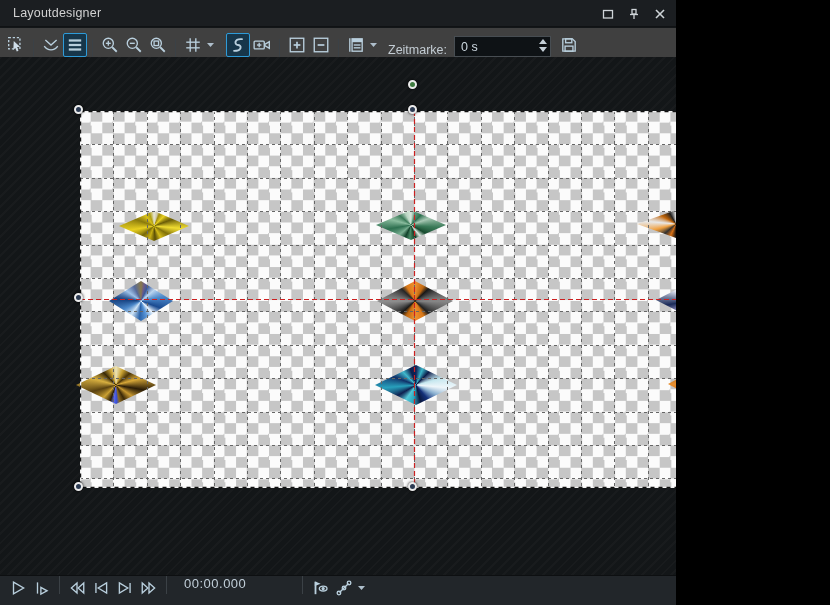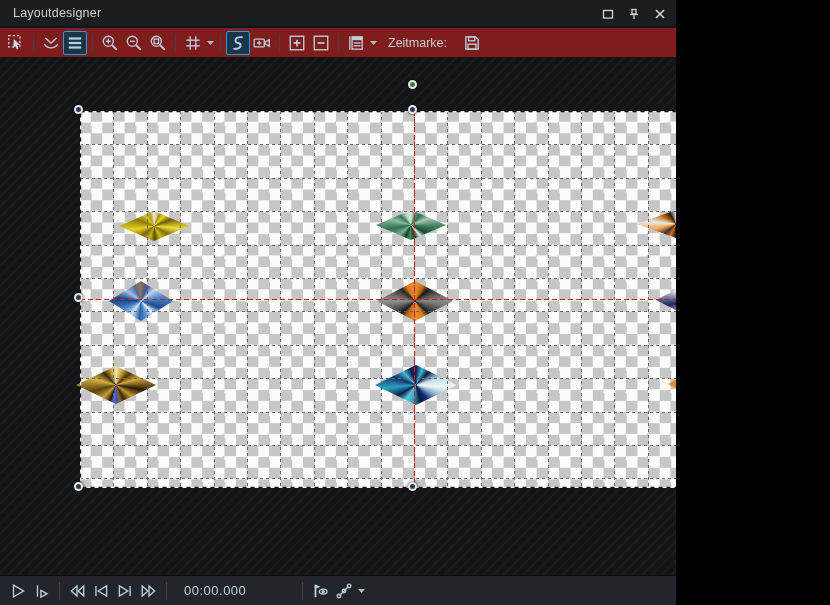--- a/index.html
+++ b/index.html
@@ -20,26 +20,26 @@
     background:#1b1e21; border-bottom:1px solid #101214;
     display:flex; align-items:center;
   }
   .titlebar .title { margin-left:13px; font-size:12.5px; color:#d2d2d2; letter-spacing:.2px; }
   .winbtns { position:absolute; right:8px; top:0; height:27px; display:flex; align-items:center; gap:10px; }
   .winbtn { width:16px; height:16px; display:flex; align-items:center; justify-content:center; cursor:pointer; }
   .winbtn svg { stroke:#cfd4d8; }
   
   .toolbar {
     position:absolute; left:0; top:28px; width:100%; height:29px;
-    background:#7f1d1d; display:flex; align-items:center; padding-left:4px;
+    background:#404040; display:flex; align-items:flex-end; padding-left:4px;
   }
   .playbar {
     position:absolute; left:0; top:575px; width:100%; height:30px;
     background:#22262a; border-top:1px solid #0d0f11;
-    display:flex; align-items:center; padding-left:6px;
+    display:flex; padding-left:6px;
   }
   .tbtn {
     width:24px; height:24px; border:1px solid transparent; border-radius:2px;
     display:flex; align-items:center; justify-content:center; cursor:pointer; flex:none;
   }
   .tbtn.active { border:1px solid #2e9bd8; background:#17364a; }
   .tbtn svg { stroke:#b9cfdd; fill:none; stroke-width:1.2; }
   .sep { width:1px; height:18px; background:#3b4146; margin:0 5px; flex:none; }
   .ddarrow { width:10px; height:24px; display:flex; align-items:center; justify-content:center; cursor:pointer; flex:none; }
   .ddarrow svg { fill:#aebecb; }
@@ -194,20 +194,27 @@
         <line x1="6" y1="8" x2="12" y2="8"></line>
           <line x1="6" y1="10.5" x2="12" y2="10.5"></line>
       </svg>
     </div>
     <div class="ddarrow">
       <svg width="7" height="4" viewBox="0 0 7 4">
           <path d="M0 0 L7 0 L3.5 4 Z"></path>
         </svg>
     </div>
     <span class="tb-label">Zeitmarke:</span>
+    <div class="timewrap">
+      <input type="text" value="0 s" style="">
+      <div class="spin">
+          <i class="up"></i>
+          <i class="dn"></i>
+        </div>
+    </div>
     <div class="tbtn" style="margin-left:6px">
       <svg width="18" height="18" viewBox="0 0 16 16">
         <path d="M2.5 2.5 H11 L13.5 5 V13.5 H2.5 Z"></path>
         <rect x="5" y="2.5" width="5.5" height="3.5"></rect>
         <rect x="4.5" y="9" width="7" height="4.5"></rect>
       </svg>
     </div>
   </div>
 
   <div class="hatch" style="position:absolute;left:0;top:57px;width:830px;height:518px;"></div>

